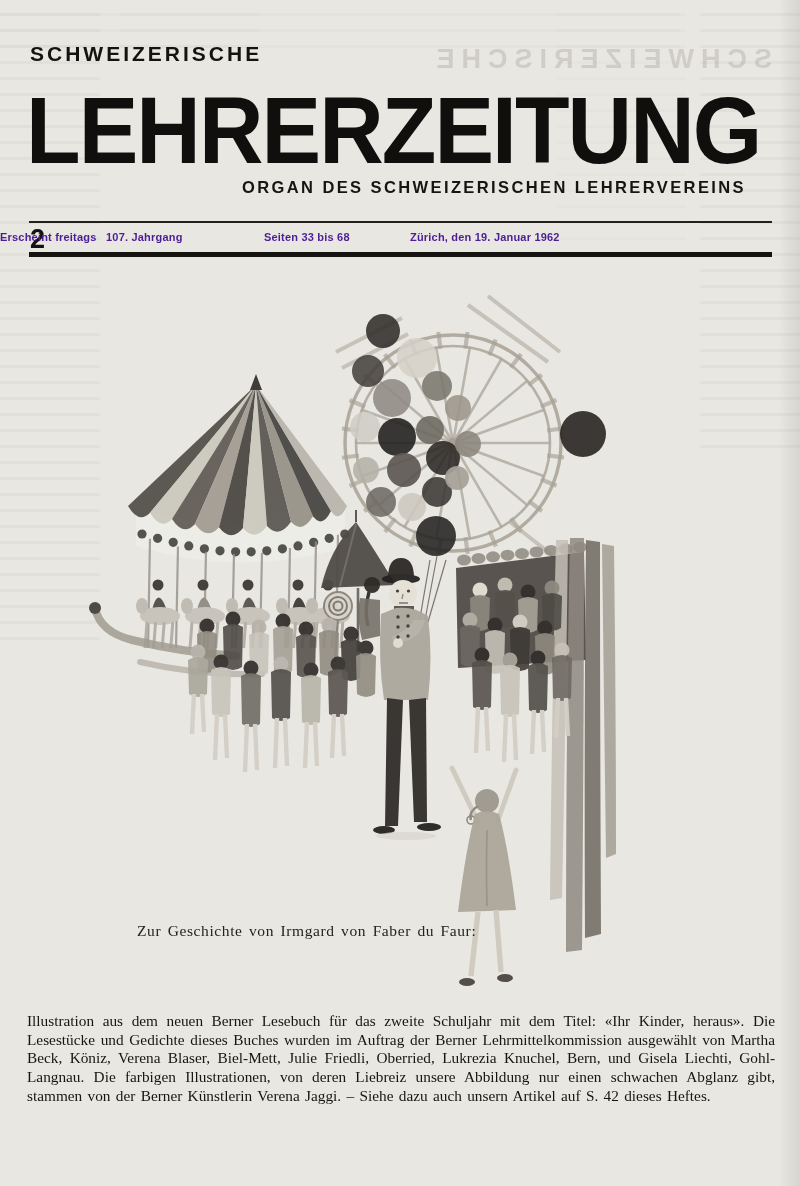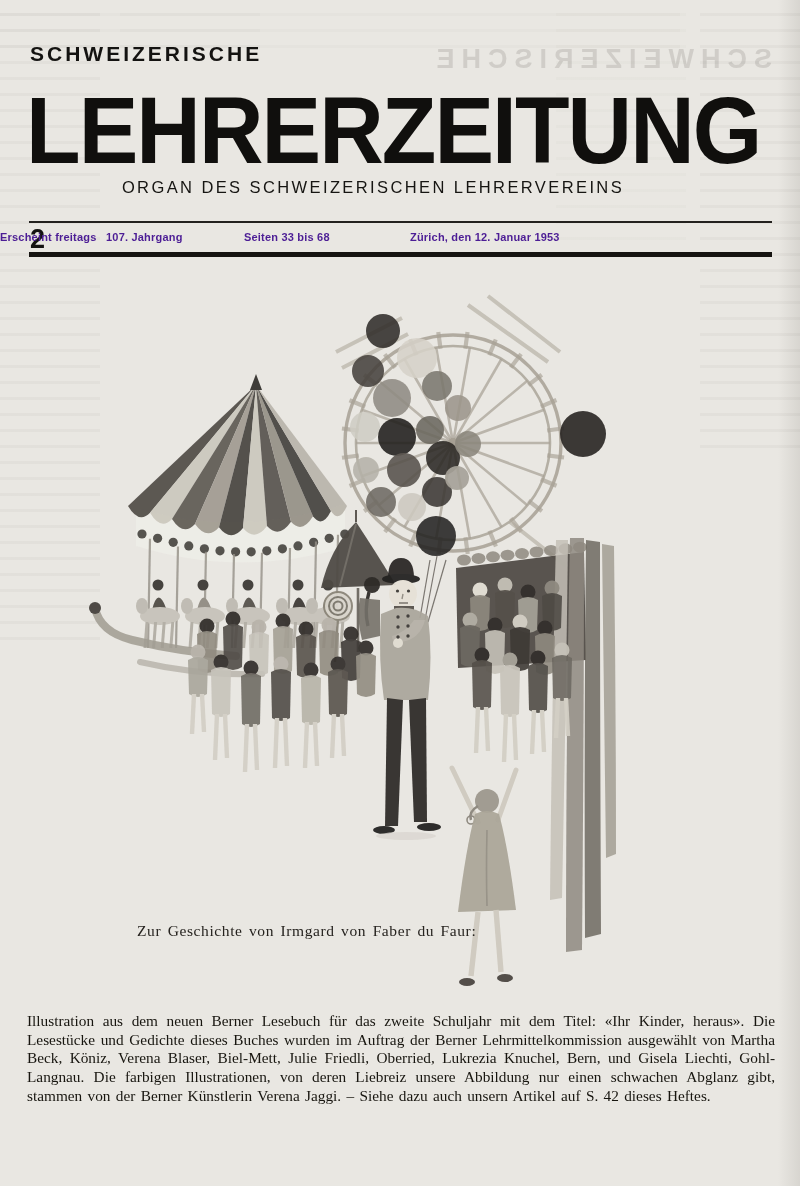--- a/index.html
+++ b/index.html
@@ -18,28 +18,28 @@
               background:linear-gradient(90deg,rgba(0,0,0,0),rgba(60,55,48,.10));}
   
   .kicker{position:absolute;left:30px;top:42px;font-size:21px;font-weight:bold;
           letter-spacing:3px;color:#141311;}
   .ghost{position:absolute;left:368px;top:44px;width:404px;font-size:27px;font-weight:bold;
          letter-spacing:7px;color:rgba(110,106,98,.20);transform:scaleX(-1);
          filter:blur(.6px);white-space:nowrap;}
   .title{position:absolute;left:26px;top:84px;font-size:94px;font-weight:bold;
          letter-spacing:-2px;color:#100f0d;transform:scaleX(.95);transform-origin:left top;
          line-height:1;white-space:nowrap;}
-  .subtitle{position:absolute;left:0;top:178px;width:746px;text-align:center;
-            font-size:16.5px;font-weight:normal;letter-spacing:2.4px;color:#161512;}
+  .subtitle{position:absolute;left:0;top:178px;width:746px;text-align:right;
+            font-size:16.5px;font-weight:bold;letter-spacing:2.4px;color:#161512;}
   
   .rule-thin{position:absolute;left:29px;top:221px;width:743px;height:2px;background:#23211e;}
   .rule-thick{position:absolute;left:29px;top:252px;width:743px;height:5px;background:#161411;}
   .issue-num{position:absolute;left:30px;top:224px;font-size:27px;font-weight:bold;color:#141311;}
   .meta{position:absolute;top:231px;font-size:11px;font-weight:bold;color:#4c1d95;letter-spacing:.2px;}
-  .m-vol{left:106px;} .m-pages{left:244px;} .m-date{left:410px;}
+  .m-vol{left:106px;} .m-pages{left:264px;} .m-date{left:410px;}
   .m-freq{left:0;width:772px;}
   
   #illu{position:absolute;left:0;top:270px;}
   
   .caption{position:absolute;left:125px;top:920px;font-family:"Liberation Serif",serif;
            font-size:15.5px;line-height:21px;color:#26231f;letter-spacing:.6px;word-spacing:2px;margin-left:12px;}
   
   .footer-text{position:absolute;left:27px;top:1012px;width:748px;
                font-family:"Liberation Serif",serif;font-size:15.3px;line-height:18.7px;
                text-align:justify;color:#17150f;word-spacing:1.5px;}
@@ -58,21 +58,21 @@
 
   <div class="ghost">SCHWEIZERISCHE</div>
   <div class="kicker">SCHWEIZERISCHE</div>
   <div class="title">LEHRERZEITUNG</div>
   <div class="subtitle">ORGAN DES SCHWEIZERISCHEN LEHRERVEREINS</div>
 
   <div class="rule-thin"></div>
   <div class="issue-num">2</div>
   <div class="meta m-vol">107. Jahrgang</div>
   <div class="meta m-pages">Seiten 33 bis 68</div>
-  <div class="meta m-date">Zürich, den 12. Januar 1953</div>
+  <div class="meta m-date">Zürich, den 19. Januar 1962</div>
   <div class="meta m-freq">Erscheint freitags</div>
   <div class="rule-thick"></div>
 
   <svg id="illu" width="800" height="740" viewBox="0 270 800 740">
       <g opacity="0.94">
         <circle cx="453" cy="443" r="108" fill="none" stroke="#a39c90" stroke-width="3.4" opacity="0.85"></circle>
         <circle cx="453" cy="443" r="97" fill="none" stroke="#a39c90" stroke-width="2.6" opacity="0.8"></circle>
         <line x1="453" y1="443" x2="550" y2="443" stroke="#a39c90" stroke-width="2.6" opacity="0.7"></line>
         <line x1="453" y1="443" x2="544.1501842162331" y2="476.17595390258987" stroke="#a39c90" stroke-width="2.6" opacity="0.7"></line>
         <line x1="453" y1="443" x2="527.3063109825408" y2="505.3503981395943" stroke="#a39c90" stroke-width="2.6" opacity="0.7"></line>

